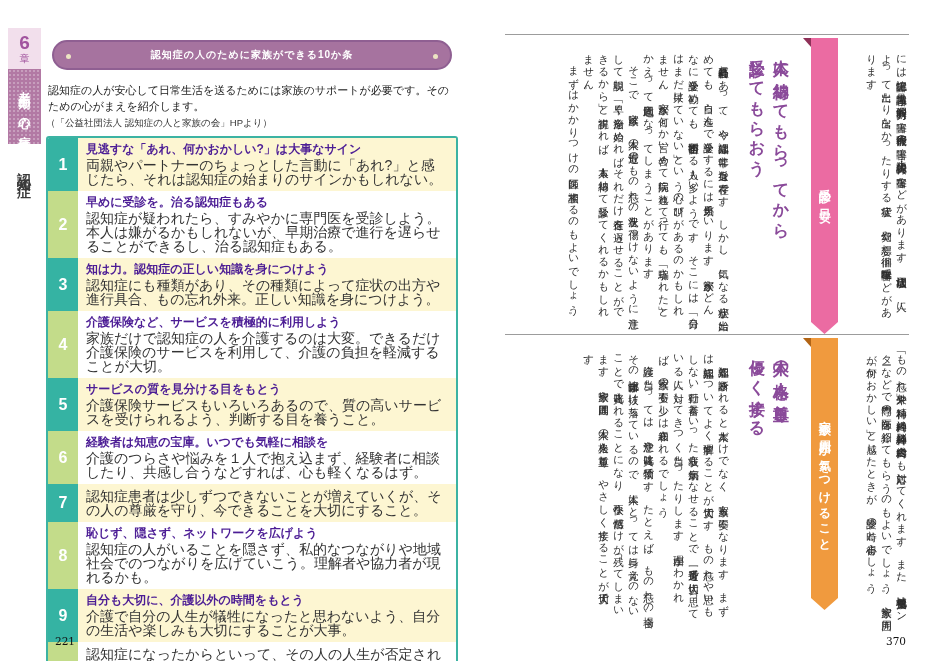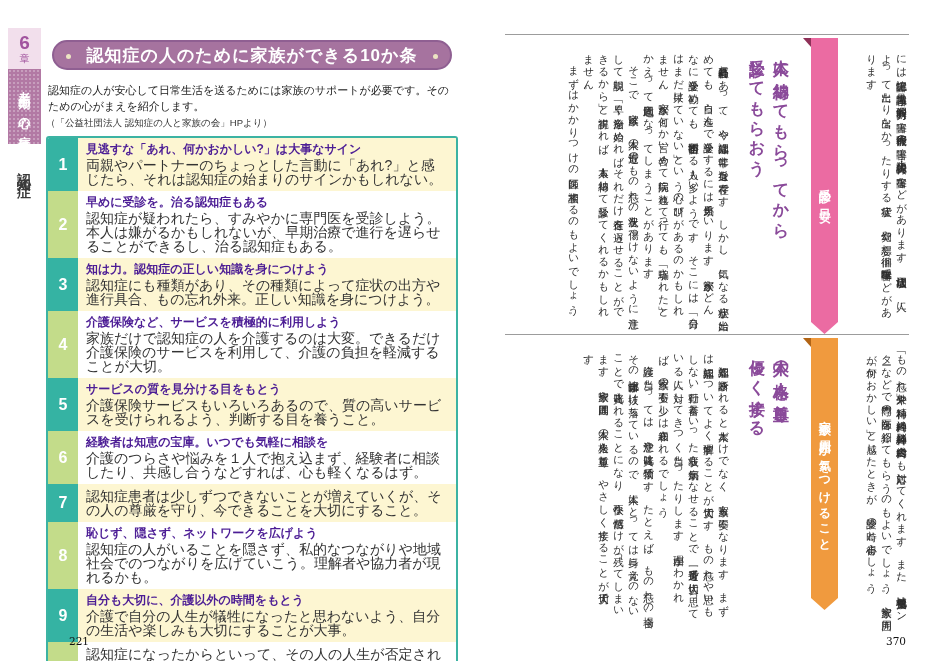--- a/index.html
+++ b/index.html
@@ -31,21 +31,21 @@
     letter-spacing:6px; line-height:20px;
   }
 
   
   .left-page { position:absolute; left:46px; top:30px; width:412px; }
   .banner {
     position:relative; margin:10px 6px 0; height:30px; border-radius:15px;
     background:#a6739f; border:2px solid #8f5f92;
     display:flex; align-items:center; justify-content:center;
   }
-  .banner-title { color:#fff; font-size:17px; font-weight:bold; letter-spacing:1px; }
+  .banner-title { color:#fff; font-size:10px; font-weight:bold; letter-spacing:1px; }
   .banner-dot {
     position:absolute; top:12px; width:5px; height:5px; border-radius:50%;
     background:#ece4c2;
   }
   .banner-dot.left { left:12px; } .banner-dot.right { right:12px; }
   .intro { margin:12px 2px 0; font-size:11px; line-height:16px; color:#222; }
   .credit { margin-top:3px; font-size:9.5px; text-align:left; color:#333; }
 
   .ten-list {
     margin-top:6px; border:2px solid #3cb3a3; border-radius:3px; overflow:hidden;
@@ -103,21 +103,21 @@
   .ribbon-label {
     color:#fff; font-size:12px; font-weight:bold; letter-spacing:2px; line-height:27px;
     font-family:"Liberation Sans", sans-serif;
   }
 
   
   .pagenum {
     position:absolute; bottom:14px; font-size:10.5px; color:#111;
     font-family:"DejaVu Serif", serif;
   }
-  .pagenum.left { left:69px; } .pagenum.right { right:26px; }
+  .pagenum.left { left:55px; } .pagenum.right { right:26px; }
 </style>
 </head>
 <body>
 
 <div class="chapter-tab">
   <div class="tab-num">
     <span class="big">6</span>
     <span class="small">章</span>
   </div>
   <div class="tab-title-wrap">

